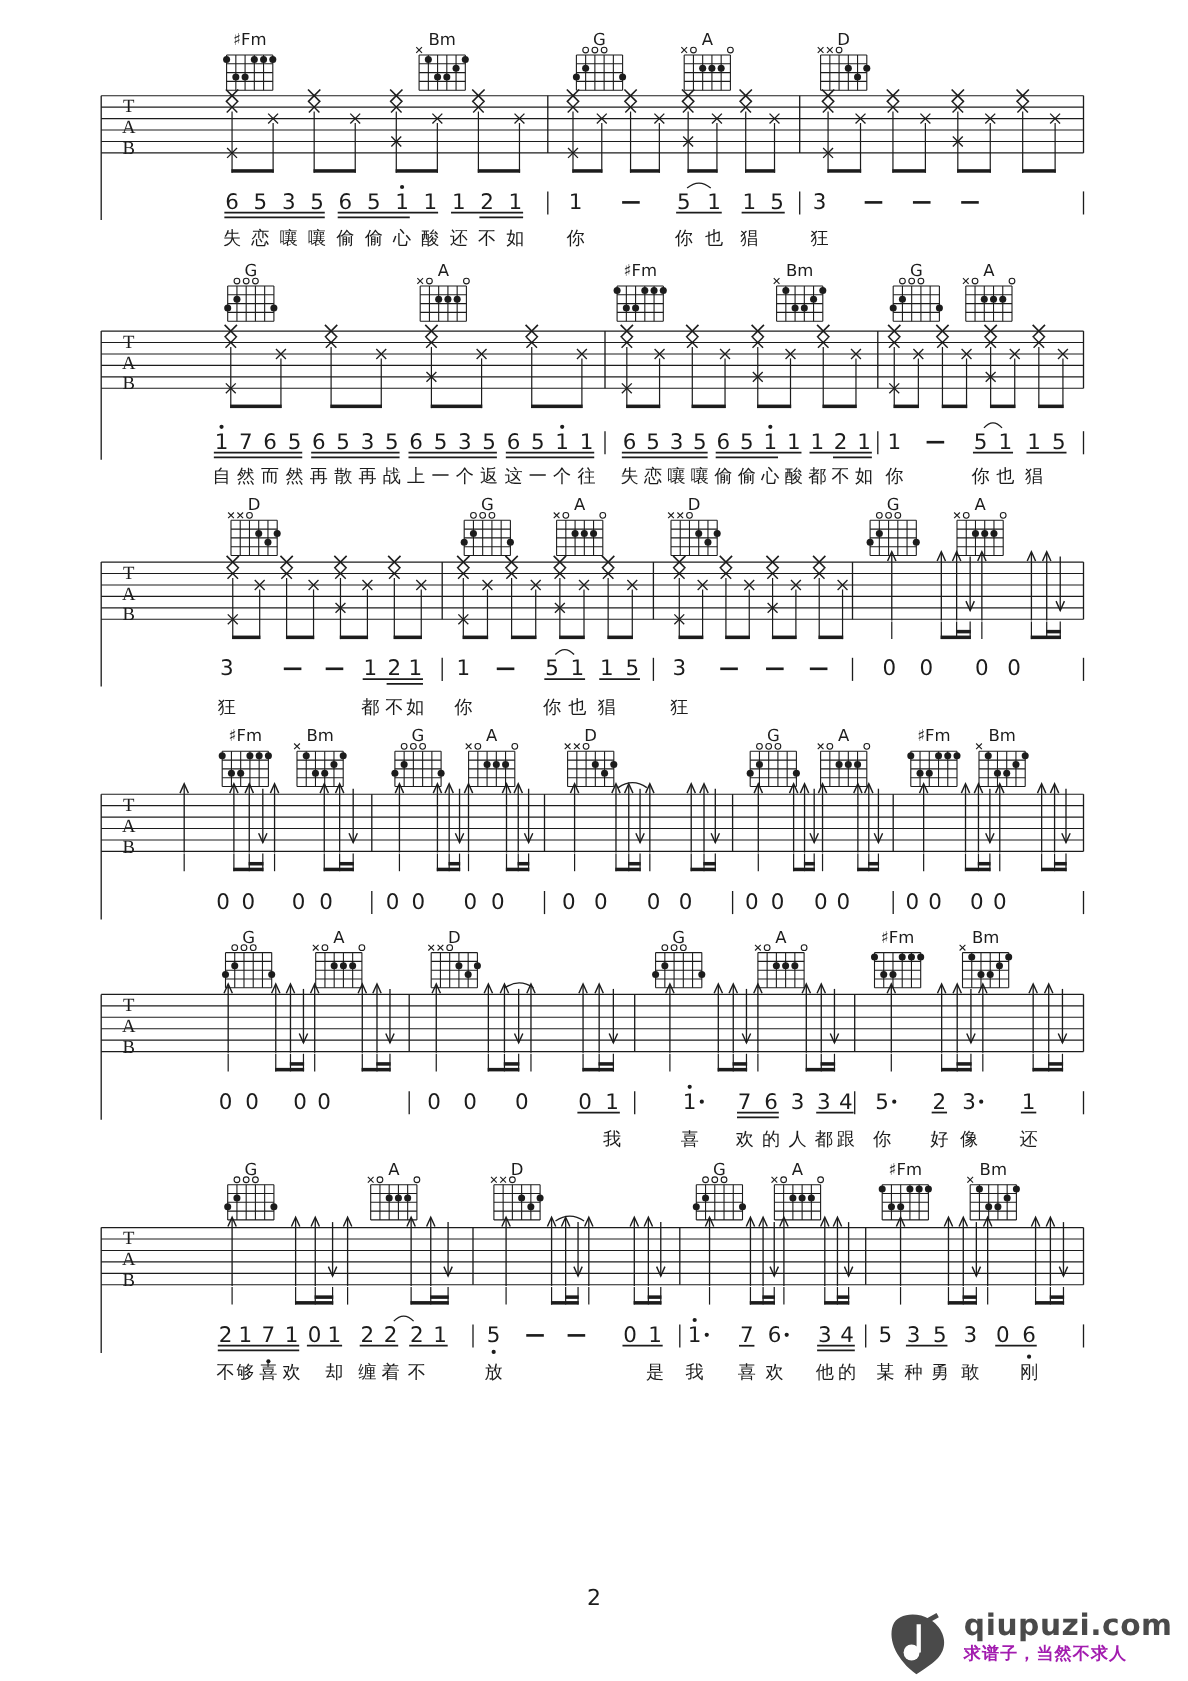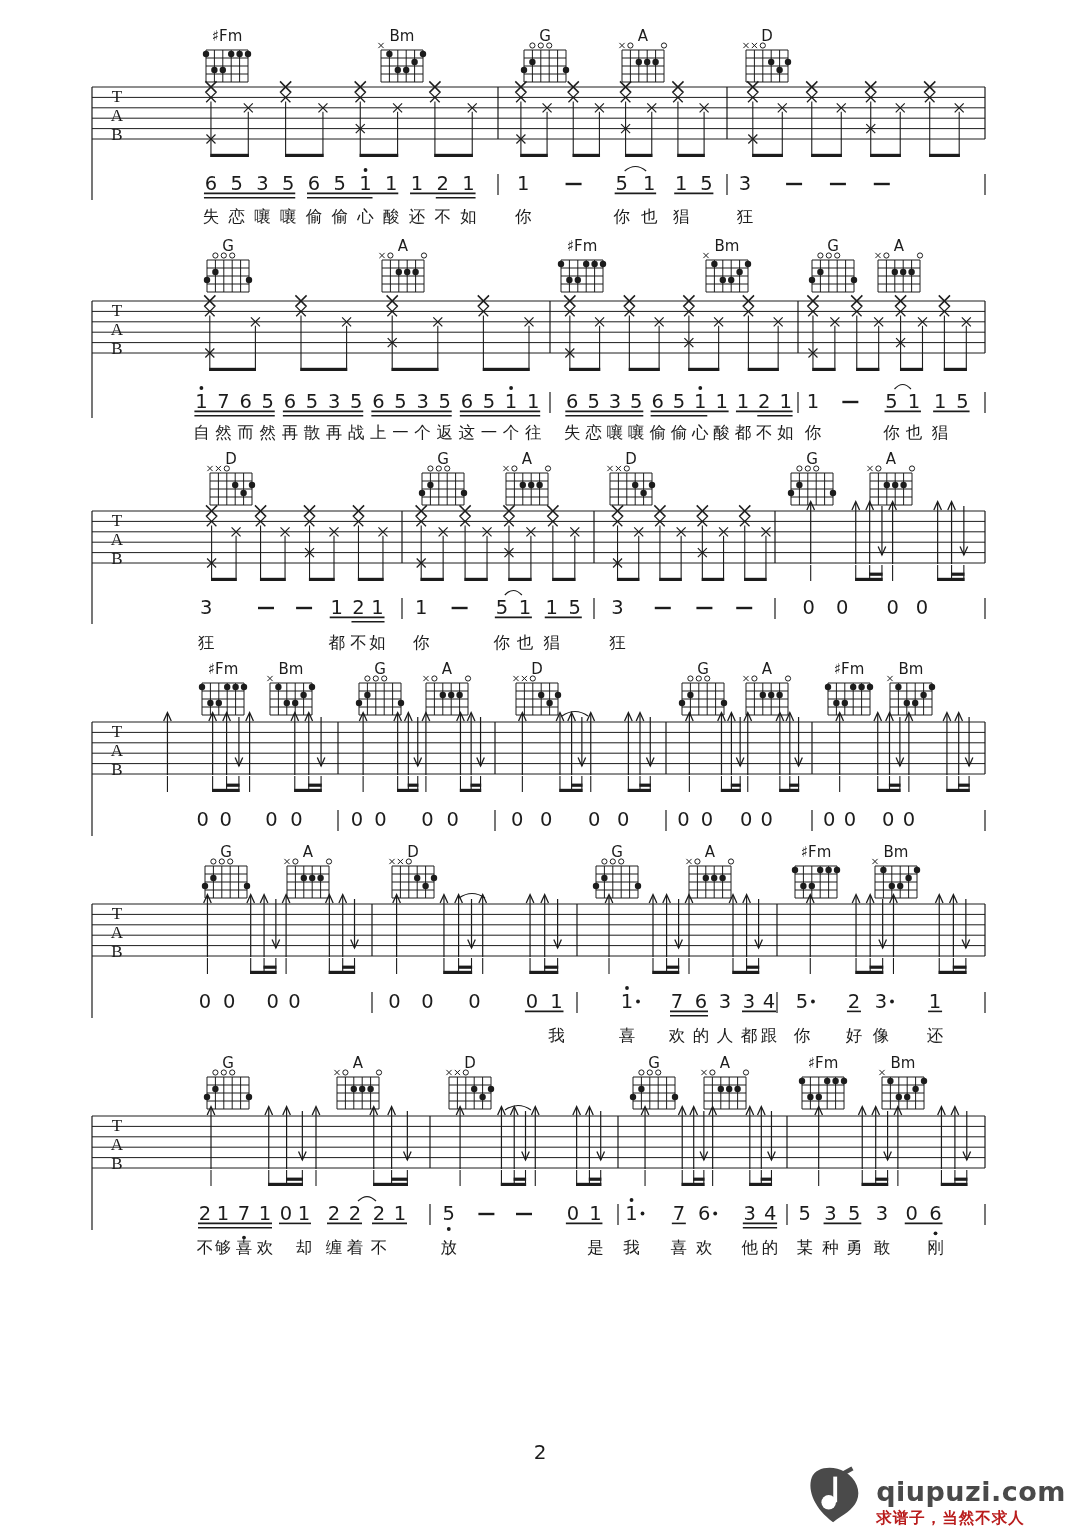--- a/index.html
+++ b/index.html
@@ -12,21 +12,21 @@
   }
   .page{position:absolute;inset:0;}
   #score{position:absolute;left:0;top:0;}
   .pagenum{
     position:absolute;left:0;top:1440px;width:1080px;
     text-align:center;font-size:20px;color:#1c1c1c;
     font-family:"DejaVu Sans",sans-serif;
   }
   .watermark{
     position:absolute;right:14px;bottom:2px;
-    display:flex;align-items:flex-end;gap:10px;
+    display:flex;align-items:flex-start;gap:10px;
   }
   .wm-pick{width:62px;height:62px;}
   .wm-text{display:flex;flex-direction:column;line-height:1.05;}
   .wm-site{
     font-size:27px;font-weight:bold;letter-spacing:0.5px;
     font-family:"DejaVu Sans",sans-serif;
   }
   .wm-tagline{
     font-size:15.5px;font-weight:bold;margin-top:3px;letter-spacing:1px;
     font-family:"DejaVu Sans",sans-serif;
@@ -2034,16 +2034,16 @@
 
   <div class="watermark">
     <svg class="wm-pick" viewBox="0 0 64 64">
       <path id="wm-pick-shape" d="M30 60 C 12 47, 3 28, 8 14 C 12 3, 30 1, 42 8 C 54 15, 59 28, 54.5 38 C 50 48, 41 52, 30 60 Z" fill="#4a4a4a"></path>
       <line id="wm-flag" x1="31" y1="15" x2="50" y2="4.5" stroke-width="4.5" stroke="#4a4a4a"></line>
       <circle id="wm-notehead" cx="25.5" cy="39.5" r="7.5" fill="#ffffff"></circle>
       <line id="wm-stem" x1="32.2" y1="39.5" x2="32.2" y2="13" stroke="#ffffff" stroke-width="4"></line>
     </svg>
     <div class="wm-text">
       <div class="wm-site" style="color: rgb(74, 74, 74);">qiupuzi.com</div>
-      <div class="wm-tagline" style="color: #b91c1c;">求谱子，当然不求人</div>
+      <div class="wm-tagline" style="color: #a21caf;">求谱子，当然不求人</div>
     </div>
   </div>
 </div>
 
 </body></html>

